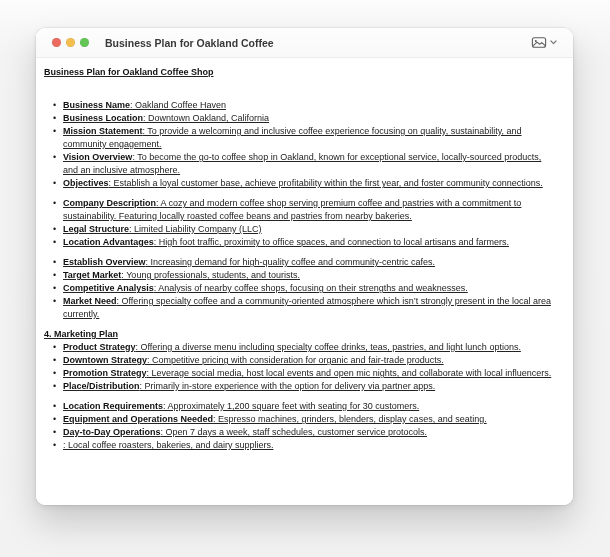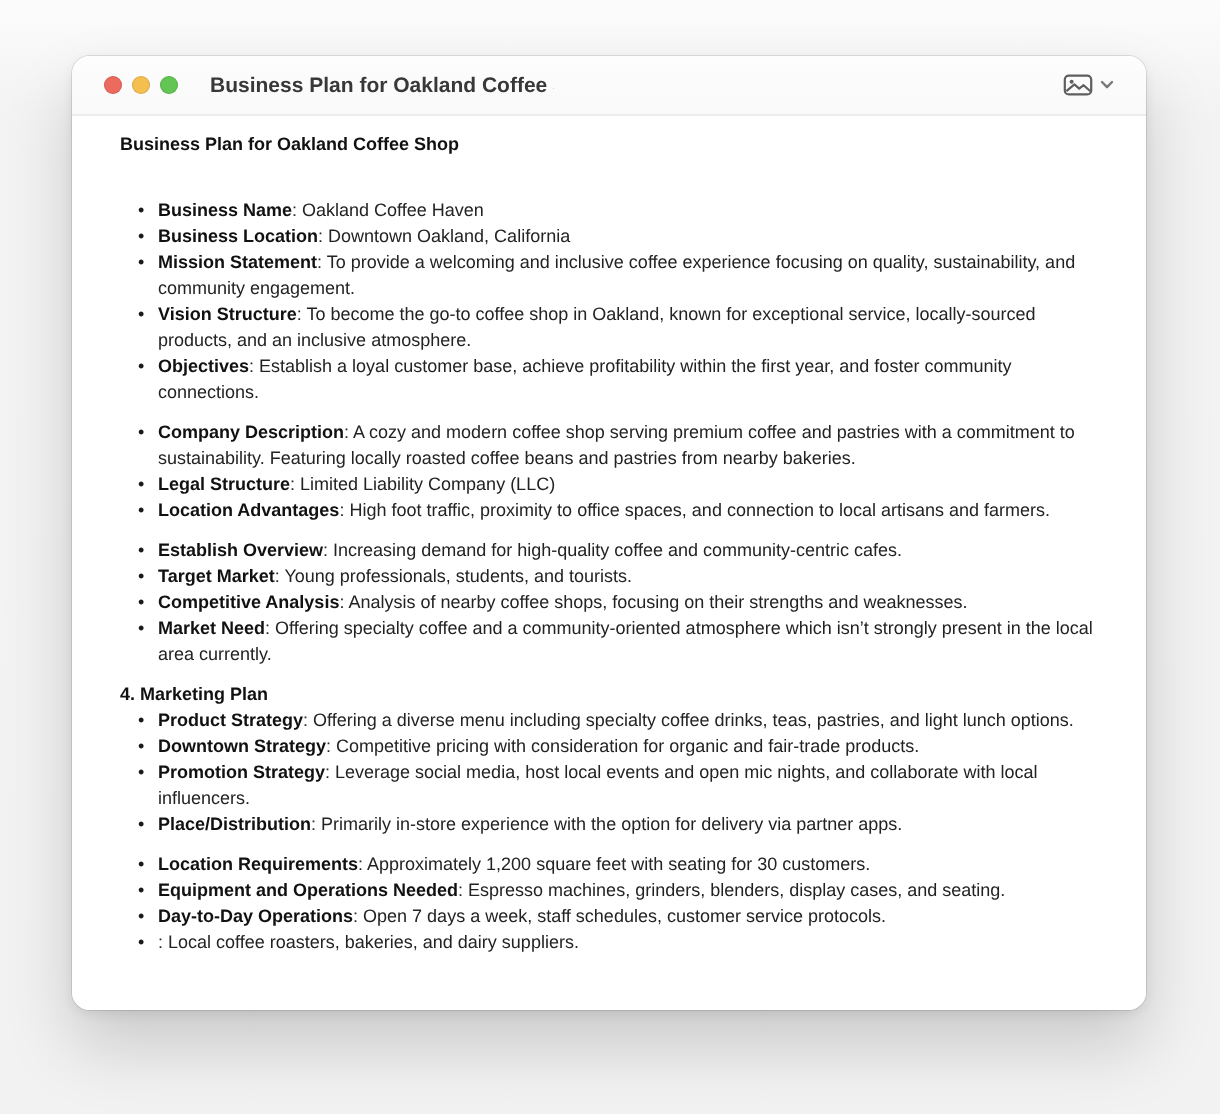--- a/index.html
+++ b/index.html
@@ -67,26 +67,27 @@
     padding: 0 2px;
   }
   .tb svg { display: block; }
   .tb .chev { margin-left: 3px; }
   .aa-glyph { font-size: 11.5px; color: #5a5a5a; letter-spacing: 0.5px; }
   .gap-left { margin-left: 18px; }
 
   .note-body {
     flex: 1;
     background: #ffffff;
-    padding: 8px 16px 10px 24px;
+    padding: 8px 16px 10px 8px;
     font-size: 9px;
     line-height: 13px;
     color: #232323;
     overflow: hidden;
     cursor: text;
+    text-decoration: underline;
   }
   .doc-title {
     font-weight: bold;
     color: #111111;
     margin-bottom: 20px;
   }
   .doc-section { margin-bottom: 7px; }
   .sec-heading {
     font-weight: bold;
     color: #111111;
@@ -219,21 +220,21 @@
   </div>
 
   <div class="note-body" id="note-body">
     <div class="doc-title">Business Plan for Oakland Coffee Shop</div>
 
   <div class="doc-section">
         <ul class="bullets">
           <li><span class="bullet">•</span><span class="lbl">Business Name</span>: Oakland Coffee Haven</li>
           <li><span class="bullet">•</span><span class="lbl">Business Location</span>: Downtown Oakland, California</li>
           <li><span class="bullet">•</span><span class="lbl">Mission Statement</span>: To provide a welcoming and inclusive coffee experience focusing on quality, sustainability, and community engagement.</li>
-          <li><span class="bullet">•</span><span class="lbl">Vision Structure</span>: To become the go-to coffee shop in Oakland, known for exceptional service, locally-sourced products, and an inclusive atmosphere.</li>
+          <li><span class="bullet">•</span><span class="lbl">Vision Overview</span>: To become the go-to coffee shop in Oakland, known for exceptional service, locally-sourced products, and an inclusive atmosphere.</li>
           <li><span class="bullet">•</span><span class="lbl">Objectives</span>: Establish a loyal customer base, achieve profitability within the first year, and foster community connections.</li>
         </ul>
       </div>
       <div class="doc-section">
         <ul class="bullets">
           <li><span class="bullet">•</span><span class="lbl">Company Description</span>: A cozy and modern coffee shop serving premium coffee and pastries with a commitment to sustainability. Featuring locally roasted coffee beans and pastries from nearby bakeries.</li>
           <li><span class="bullet">•</span><span class="lbl">Legal Structure</span>: Limited Liability Company (LLC)</li>
           <li><span class="bullet">•</span><span class="lbl">Location Advantages</span>: High foot traffic, proximity to office spaces, and connection to local artisans and farmers.</li>
         </ul>
       </div>

